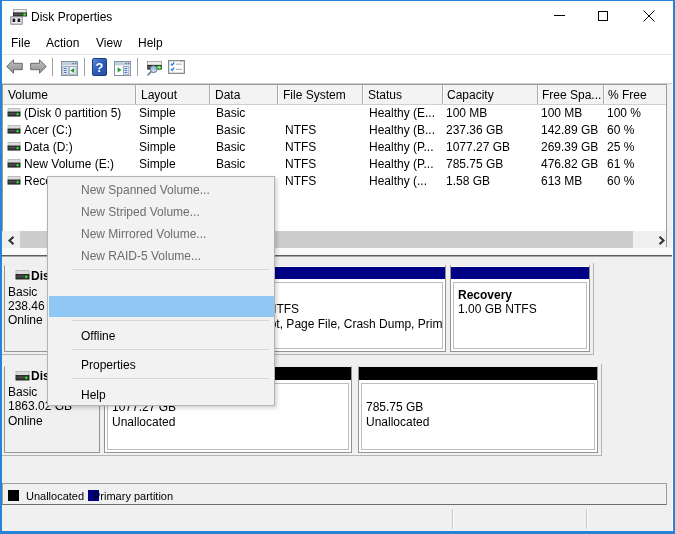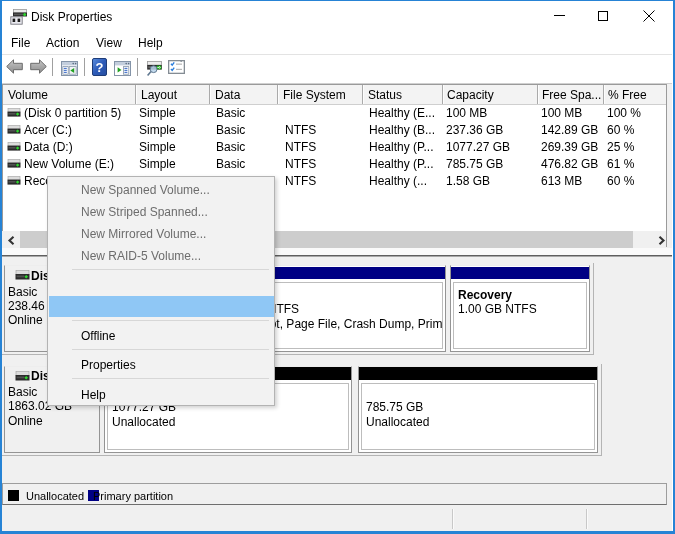--- a/index.html
+++ b/index.html
@@ -297,21 +297,21 @@
 <div class="ab" style="left:88px;top:490px;width:11px;height:11px;background:#000084"></div>
 <div class="t" style="left:93px;top:489px;font-size:11px">Primary partition</div>
 
 <div class="ab" style="left:452px;top:509px;width:1px;height:20px;background:#c8c8c8"></div>
 <div class="ab" style="left:453px;top:509px;width:1px;height:20px;background:#fafafa"></div>
 <div class="ab" style="left:586px;top:509px;width:1px;height:20px;background:#c8c8c8"></div>
 <div class="ab" style="left:587px;top:509px;width:1px;height:20px;background:#fafafa"></div>
 
 <div class="ab" style="left:47px;top:176px;width:228px;height:230px;background:#f2f2f2;border:1px solid #b3b3b3;box-shadow:2px 2px 4px rgba(0,0,0,0.18)">
   <div class="t gray" style="left:33px;top:6px">New Spanned Volume...</div>
-  <div class="t gray" style="left:33px;top:28px">New Striped Spanned...</div>
+  <div class="t gray" style="left:33px;top:28px">New Striped Volume...</div>
   <div class="t gray" style="left:33px;top:50px">New Mirrored Volume...</div>
   <div class="t gray" style="left:33px;top:72px">New RAID-5 Volume...</div>
   <div class="ab" style="left:24px;top:92px;width:197px;height:1px;background:#d7d7d7"></div>
   <div class="ab" style="left:1px;top:119px;width:225px;height:21px;background:#8fc7f5"></div>
   <div class="ab" style="left:24px;top:143px;width:197px;height:1px;background:#d7d7d7"></div>
   <div class="t" style="left:33px;top:152px">Offline</div>
   <div class="ab" style="left:24px;top:172px;width:197px;height:1px;background:#d7d7d7"></div>
   <div class="t" style="left:33px;top:181px">Properties</div>
   <div class="ab" style="left:24px;top:201px;width:197px;height:1px;background:#d7d7d7"></div>
   <div class="t" style="left:33px;top:211px">Help</div>

